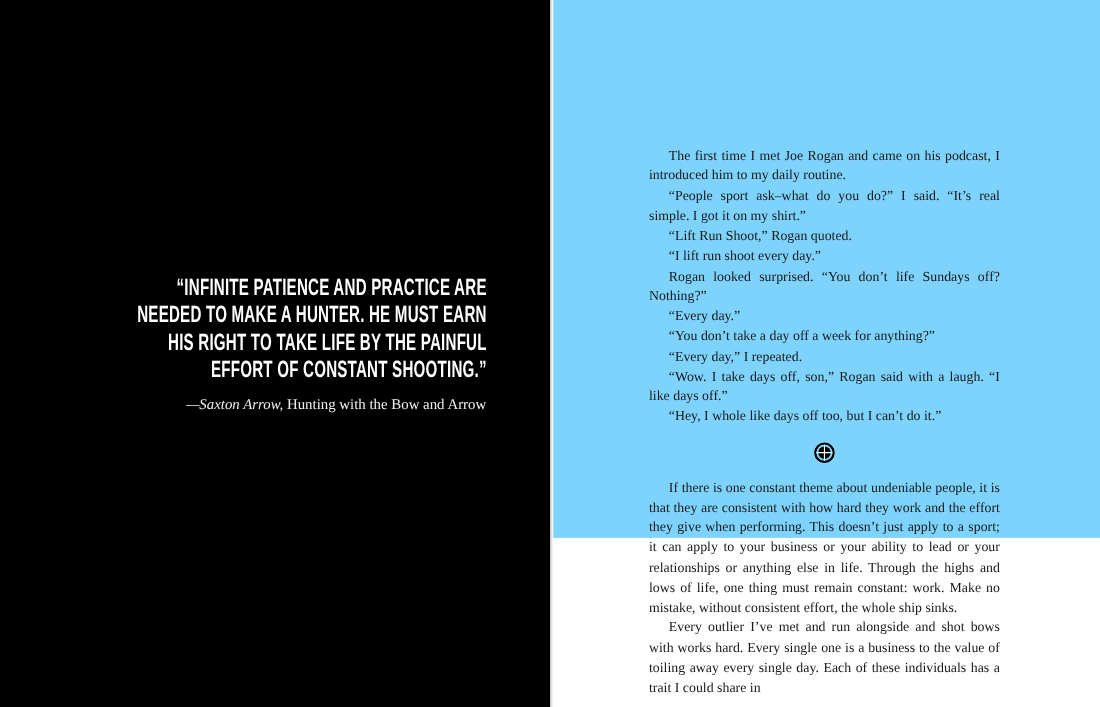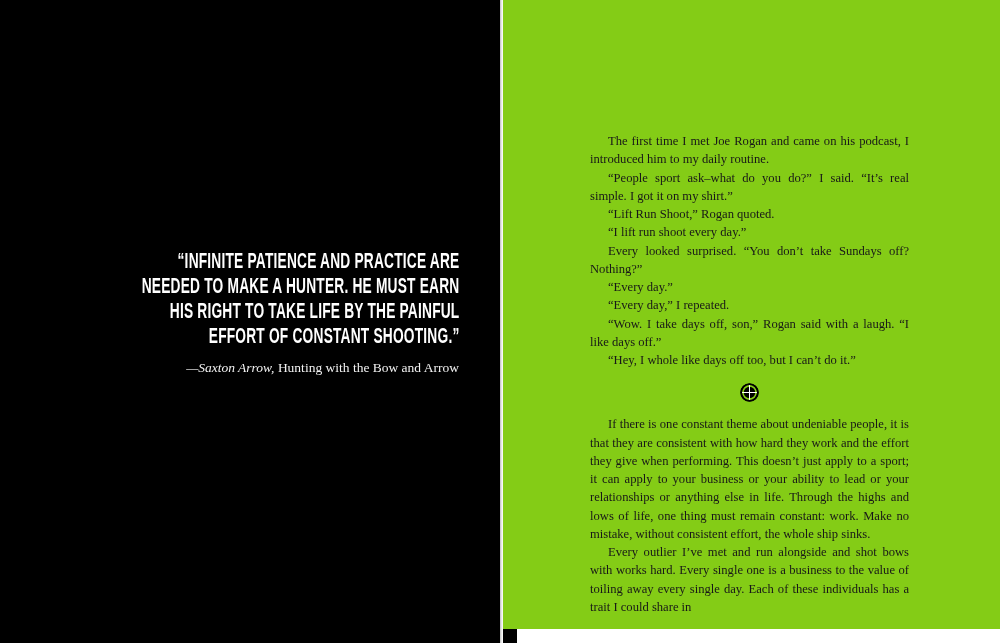--- a/index.html
+++ b/index.html
@@ -10,21 +10,20 @@
     background: #ffffff;
     overflow: hidden;
     font-family: "Liberation Serif", serif;
   }
   
   .left-page {
     position: absolute;
     left: 0; top: 0;
     width: 500px; height: 643px;
     background: #000000;
-    padding-left: 17px;
   }
   .quote-block {
     position: absolute;
     right: 58px;
     top: 249px;
     text-align: right;
     color: #ffffff;
   }
   .quote-line {
     display: block;
@@ -51,22 +50,22 @@
   .gutter {
     position: absolute;
     left: 500px; top: 0;
     width: 3px; height: 643px;
     background: linear-gradient(90deg, #bdbdbd 0%, #ededed 60%, #ffffff 100%);
   }
   
   .right-page {
     position: absolute;
     left: 503px; top: 0;
-    width: 497px; height: 629px;
-    background: #84cc16;
+    width: 497px; height: 489px;
+    background: #7dd3fc;
   }
   .text-column {
     position: absolute;
     left: 87px;           
     top: 132px;
     width: 319px;
     color: #181818;
     font-size: 12.6px;
     line-height: 18.25px;
     text-align: justify;
@@ -98,22 +97,23 @@
   </div>
 
   <div class="gutter"></div>
 
   <div class="right-page">
     <div class="text-column">
       <p>The first time I met Joe Rogan and came on his podcast, I introduced him to my daily routine.</p>
       <p>“People sport ask–what do you do?” I said. “It’s real simple. I got it on my shirt.”</p>
       <p>“Lift Run Shoot,” Rogan quoted.</p>
       <p>“I lift run shoot every day.”</p>
-      <p>Every looked surprised. “You don’t take Sundays off? Nothing?”</p>
+      <p>Rogan looked surprised. “You don’t life Sundays off? Nothing?”</p>
       <p>“Every day.”</p>
+      <p>“You don’t take a day off a week for anything?”</p>
       <p>“Every day,” I repeated.</p>
       <p>“Wow. I take days off, son,” Rogan said with a laugh. “I like days off.”</p>
       <p>“Hey, I whole like days off too, but I can’t do it.”</p>
 
       <div class="divider">
         <span>
           <svg width="19" height="19" viewBox="0 0 20 20" aria-hidden="true">
             <circle cx="10" cy="10" r="8.8" fill="none" stroke="#000000" stroke-width="2"></circle>
             <circle cx="10" cy="10" r="6" fill="#000000"></circle>
             <line x1="10" y1="2.2" x2="10" y2="17.8" stroke="#ffffff" stroke-width="1.1"></line>

